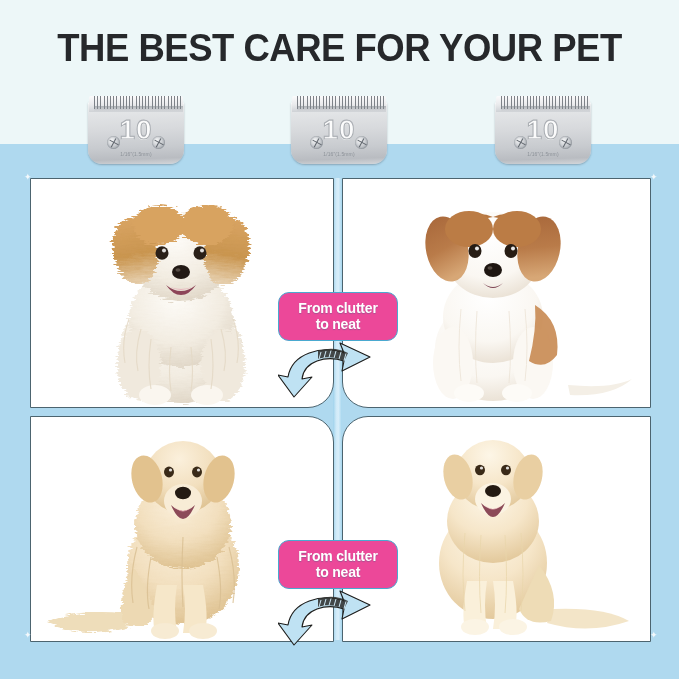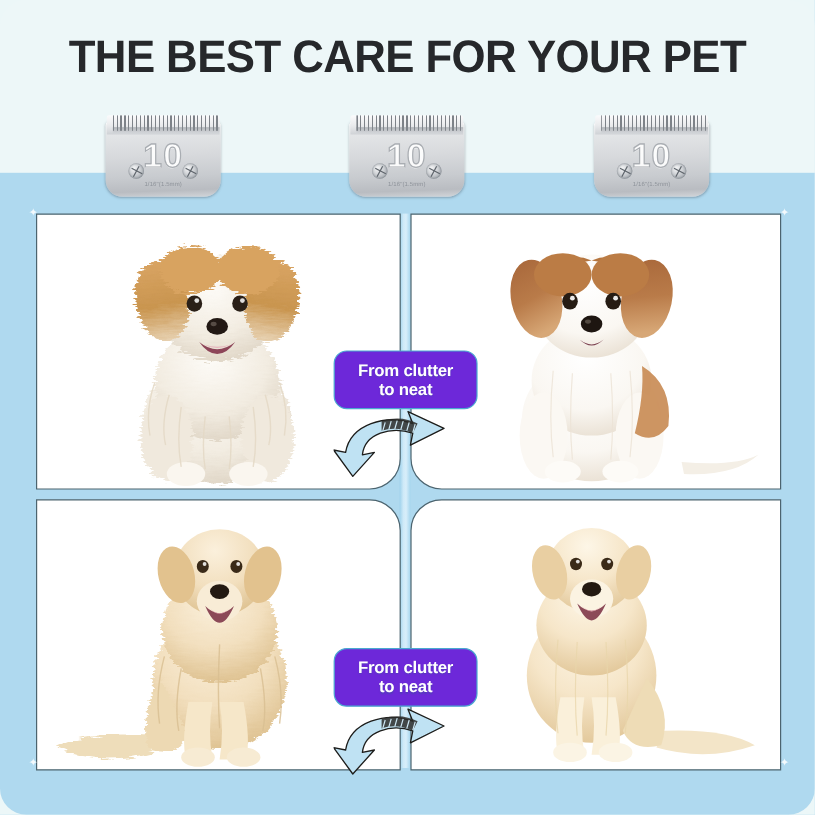--- a/index.html
+++ b/index.html
@@ -2,21 +2,21 @@
 <html><head>
 <meta charset="utf-8">
 <style>
   html,body{margin:0;padding:0;}
   body{
     width:679px;height:679px;
     font-family:"Liberation Sans",sans-serif;
     background:#ecf7f8;
     overflow:hidden;
   }
-  .stage{position:relative;width:679px;height:679px;overflow:hidden;border-radius:22px;}
+  .stage{position:relative;width:679px;height:679px;overflow:hidden;}
 
   
   .bg-top{position:absolute;left:0;top:0;width:679px;height:144px;background:#edf7f8;}
   .bg-bottom{position:absolute;left:0;top:144px;width:679px;height:535px;background:#afd9ef;}
 
   
   .title{
     position:absolute;left:0;top:27px;width:679px;
     text-align:center;
     font-family:"Liberation Sans",sans-serif;
@@ -93,21 +93,21 @@
   
   .gap-strip{
     position:absolute;left:333px;top:178px;width:9px;height:462px;
     background:linear-gradient(90deg,#9fd2ec 0%,#cfeaf8 35%,#d8eefa 60%,#a6d6ee 100%);
   }
 
   
   .callout{position:absolute;width:120px;}
   .callout .box{
     position:relative;width:120px;box-sizing:border-box;
-    background:#6d28d9;border:1.5px solid #4aa9d0;
+    background:#ec4899;border:1.5px solid #4aa9d0;
     border-radius:11px;
     padding:7px 4px 8px;
     text-align:center;
     color:#ffffff;
     font-family:"Liberation Sans",sans-serif;
     font-weight:bold;font-size:14px;line-height:1.16;
     letter-spacing:-.2px;
     text-shadow:0 1px 1px rgba(40,100,130,.35);
     z-index:3;
   }

